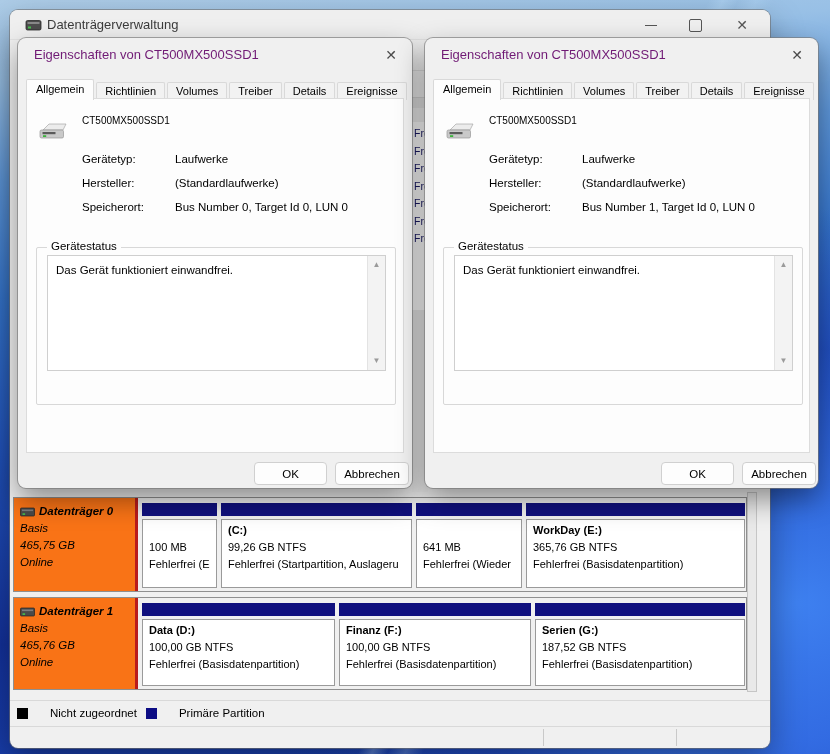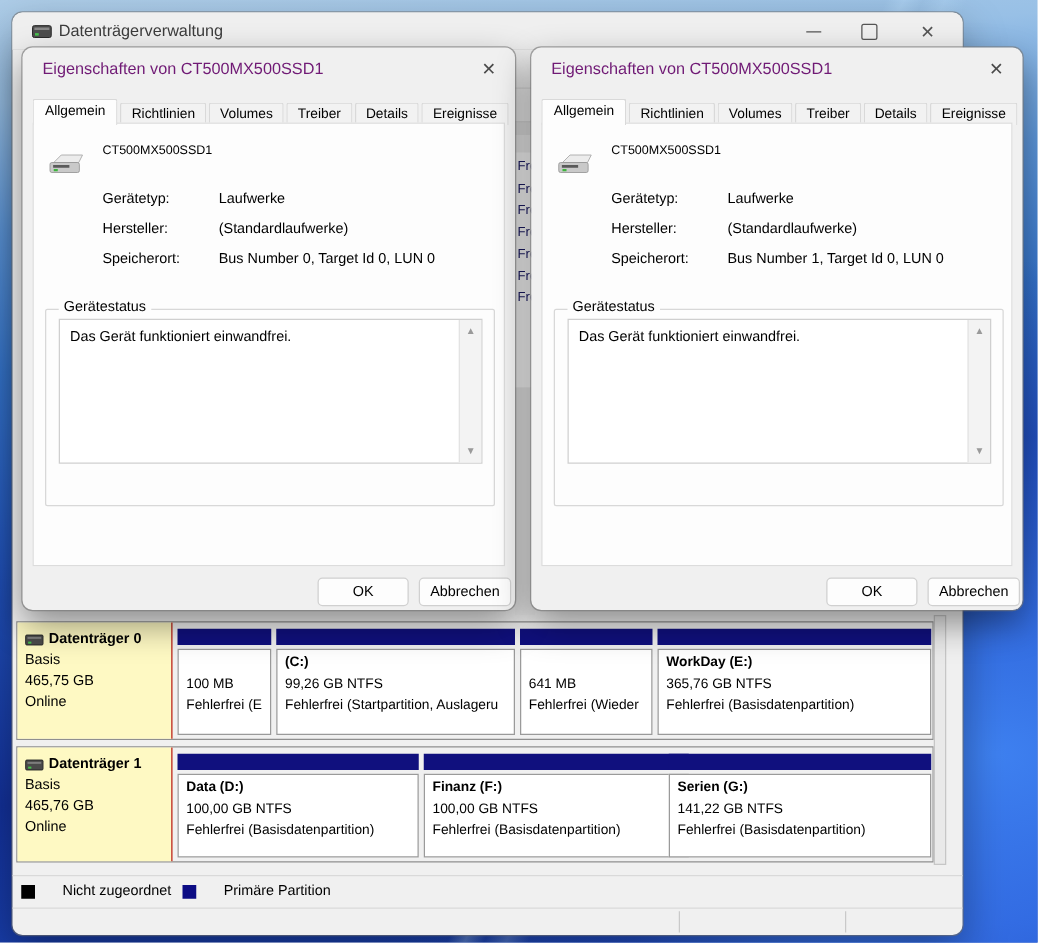--- a/index.html
+++ b/index.html
@@ -30,22 +30,22 @@
   .bg-strip .l1{position:absolute;left:0;top:30px;width:100%;height:1px;background:#dcdcdc;}
   .bg-strip .l2{position:absolute;left:0;top:57px;width:100%;height:1px;background:#d5d5d5;}
   .bg-strip .l3{position:absolute;left:0;top:58px;width:100%;height:10px;background:#e4e4e4;}
   .bg-strip .bg-list{position:absolute;left:0;top:82px;width:100%;height:188px;background:#fff;
     font-size:10.5px;line-height:17.5px;color:#1b1b66;padding:3px 0 0 2px;box-sizing:border-box;}
   .bg-strip .bg-rest{position:absolute;left:0;top:270px;width:100%;height:182px;background:#ededed;}
   
   .disk-row{position:absolute;left:3px;width:732px;background:#f0f0f0;border:1px solid #8f8f8f;box-sizing:content-box;}
   .row0{top:487px;height:93px;}
   .row1{top:587px;height:91px;}
-  .disk-label{position:absolute;left:0;top:0;width:124px;height:100%;background:#fef9c3;
-    border-right:1px solid #b91c1c;box-sizing:border-box;padding:5px 6px;font-size:11.5px;line-height:17px;}
+  .disk-label{position:absolute;left:0;top:0;width:124px;height:100%;background:#f97316;
+    border-right:3px solid #b91c1c;box-sizing:border-box;padding:5px 6px;font-size:11.5px;line-height:17px;font-style:italic;}
   .disk-label .dname{font-weight:bold;display:flex;align-items:center;gap:4px;}
   .part{position:absolute;top:0;height:100%;}
   .part-bar{position:absolute;left:0;right:0;top:5px;height:13px;background:#10107e;}
   .part-box{position:absolute;left:0;right:0;top:21px;bottom:3px;background:#fff;border:1px solid #9a9a9a;
     padding:2px 6px;box-sizing:border-box;font-size:11px;line-height:17px;overflow:hidden;}
   .part-box div{white-space:nowrap;overflow:hidden;}
   .pt{font-weight:bold;min-height:17px;}
   .scroll-gutter{position:absolute;left:737px;top:482px;width:8px;height:198px;background:#e9e9e9;border:1px solid #c6c6c6;}
   .legend{position:absolute;left:0;top:690px;width:100%;height:25px;border-top:1px solid #d9d9d9;
     font-size:11.5px;display:flex;align-items:center;gap:9px;padding-left:7px;box-sizing:border-box;}
@@ -186,33 +186,33 @@
         <div>Online</div>
       </div>
       <div class="part" style="left:128px;width:193px;">
         <div class="part-bar"></div>
         <div class="part-box">
           <div class="pt">Data  (D:)</div>
           <div>100,00 GB NTFS</div>
           <div>Fehlerfrei (Basisdatenpartition)</div>
         </div>
       </div>
-      <div class="part" style="left:325px;width:192px;padding-left:20px;">
+      <div class="part" style="left:325px;width:192px;">
         <div class="part-bar"></div>
         <div class="part-box">
           <div class="pt">Finanz  (F:)</div>
           <div>100,00 GB NTFS</div>
           <div>Fehlerfrei (Basisdatenpartition)</div>
         </div>
       </div>
       <div class="part" style="left:521px;width:210px;">
         <div class="part-bar"></div>
         <div class="part-box">
           <div class="pt">Serien  (G:)</div>
-          <div>141,22 GB NTFS</div>
+          <div>187,52 GB NTFS</div>
           <div>Fehlerfrei (Basisdatenpartition)</div>
         </div>
       </div>
     </div>
 
     <div class="scroll-gutter"></div>
 
     <div class="legend">
       <span class="item">
         <span class="sw" style="background:#000000"></span>

